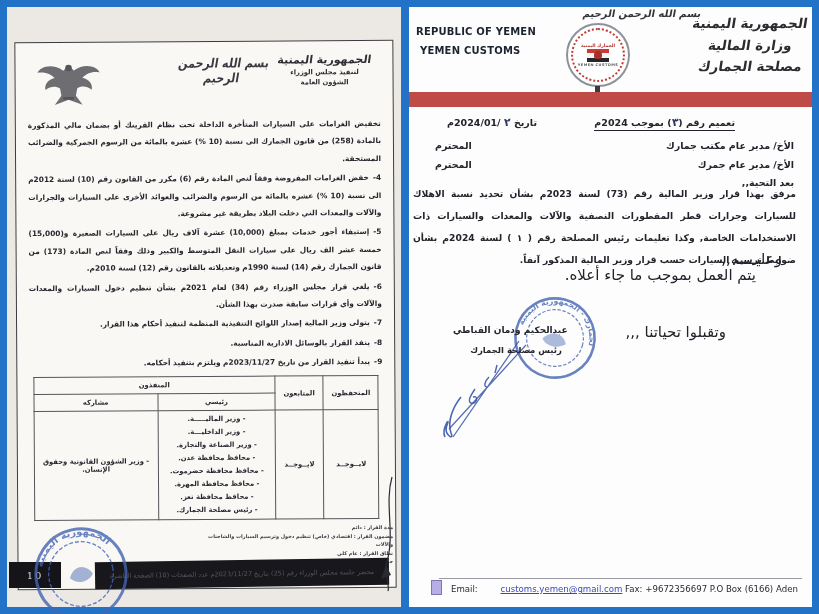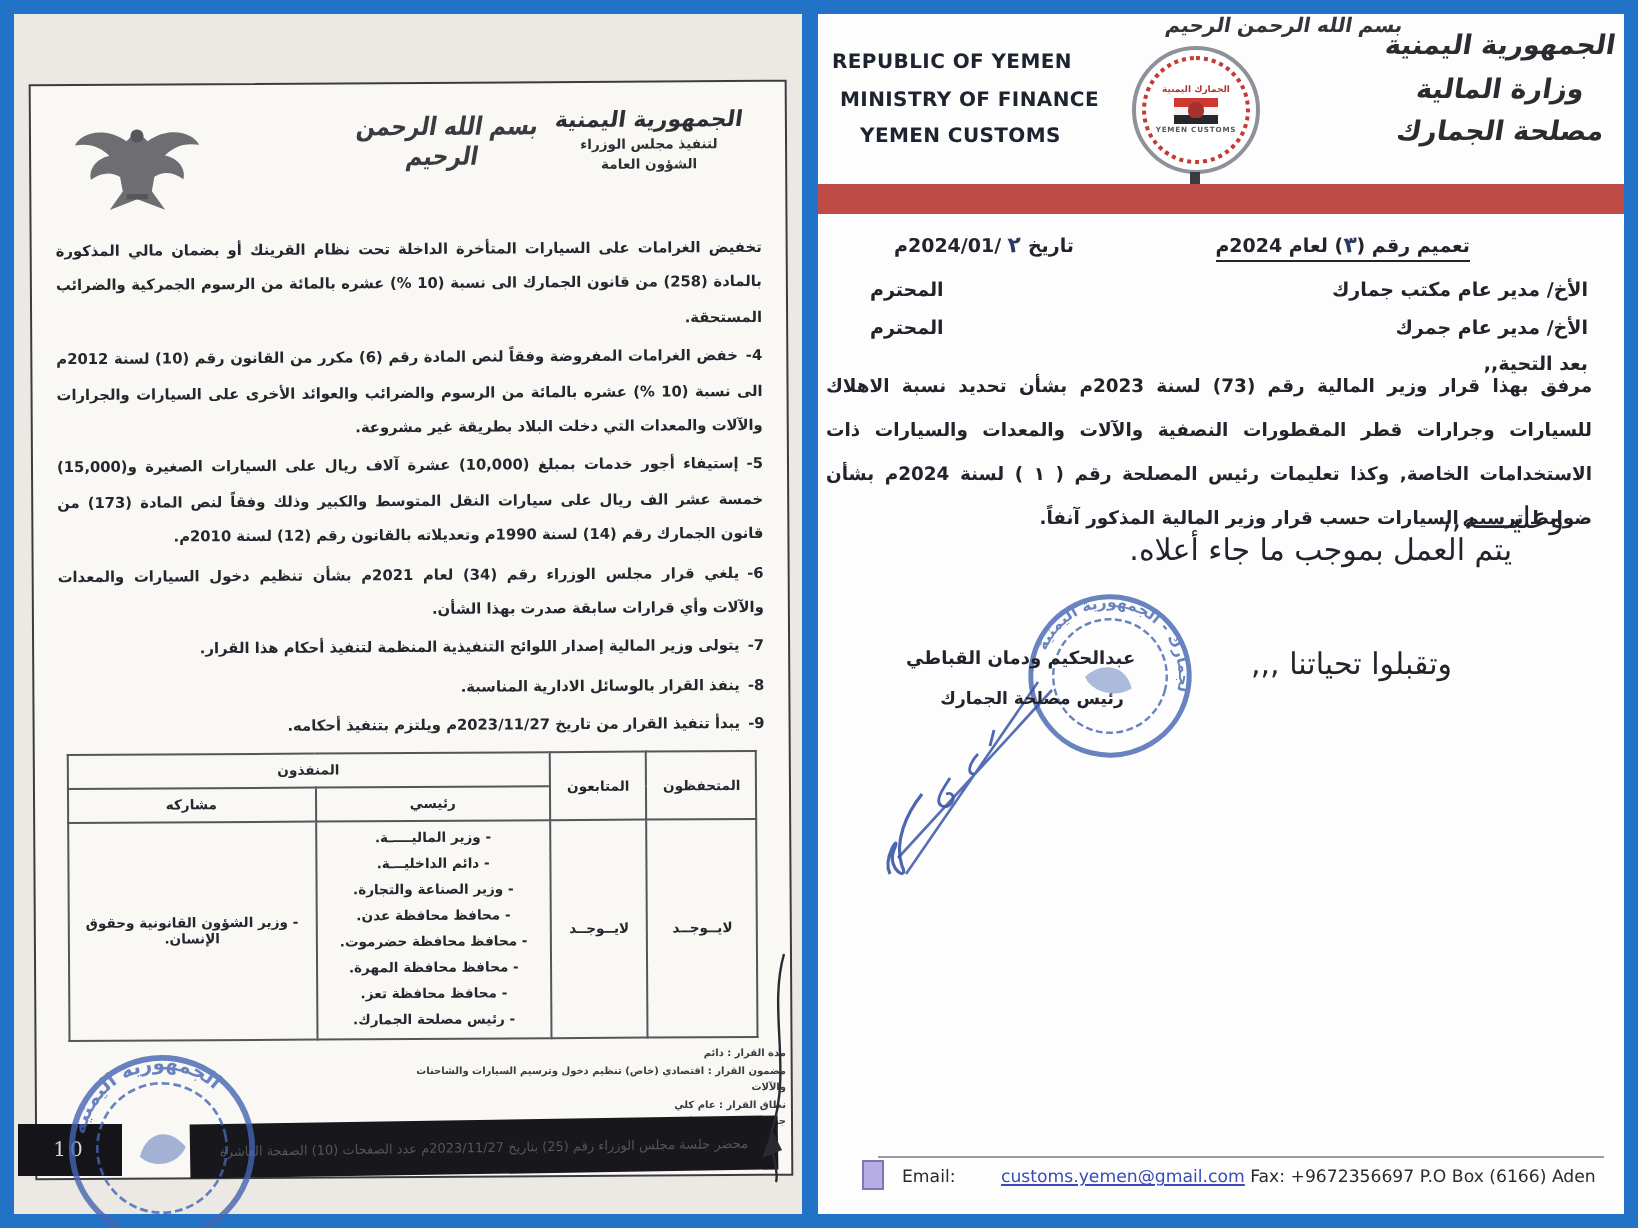--- a/index.html
+++ b/index.html
@@ -176,21 +176,21 @@
       </tr>
       <tr>
         <th style="width:34%">رئيسي</th>
         <th style="width:36%">مشاركه</th>
       </tr>
       <tr>
         <td><span class="noexist">لايــوجــد</span></td>
         <td><span class="noexist">لايــوجــد</span></td>
         <td class="list-cell">
           <div>- وزير الماليـــــة.</div>
-          <div>- دائم الداخليـــة.</div>
+          <div>- وزير الداخليـــة.</div>
           <div>- وزير الصناعة والتجارة.</div>
           <div>- محافظ محافظة عدن.</div>
           <div>- محافظ محافظة حضرموت.</div>
           <div>- محافظ محافظة المهرة.</div>
           <div>- محافظ محافظة تعز.</div>
           <div>- رئيس مصلحة الجمارك.</div>
         </td>
         <td class="partner-cell">- وزير الشؤون القانونية وحقوق الإنسان.</td>
       </tr>
     </tbody>
@@ -224,21 +224,20 @@
   <svg class="edge-artifact" viewBox="0 0 22 118">
     <path d="M14 2 C6 30 18 60 8 90 C6 100 12 110 10 116" fill="none" stroke="#2a2a33" stroke-width="1.2"></path>
     <path d="M8 90 L3 104 L13 100 Z" fill="#2a2a33"></path>
   </svg>
 </div>
 
 <div class="page-right">
 
   <div class="en-block">
     <div>REPUBLIC OF YEMEN</div>
-    <div>MINISTRY OF FINANCE</div>
     <div>YEMEN CUSTOMS</div>
   </div>
 
   <div class="bismillah-r">بسم الله الرحمن الرحيم</div>
 
   <div class="emblem">
     <div class="emblem-ring"></div>
     <div class="emblem-top">الجمارك اليمنية</div>
     <div class="emblem-flag"></div>
     <div class="emblem-bottom">YEMEN CUSTOMS</div>
@@ -247,21 +246,21 @@
 
   <div class="ar-block">
     <div>الجمهورية اليمنية</div>
     <div>وزارة المالية</div>
     <div>مصلحة الجمارك</div>
   </div>
 
   <div class="red-bar"></div>
 
   <div class="subject-row">
-    <span class="subject-underline"><span>تعميم رقم (</span><span class="hand">٣</span><span>) لعام 2024م</span></span>
+    <span class="subject-underline"><span>تعميم رقم (</span><span class="hand">٣</span><span>) بموجب 2024م</span></span>
     <span><span>تاريخ</span> <span class="hand">٢</span> <span>/2024/01م</span></span>
   </div>
 
   <div class="recip" style="top:133px">
     <span>الأخ/ مدير عام مكتب جمارك</span>
     <span>المحترم</span>
   </div>
   <div class="recip" style="top:152px">
     <span>الأخ/ مدير عام جمرك</span>
     <span>المحترم</span>

